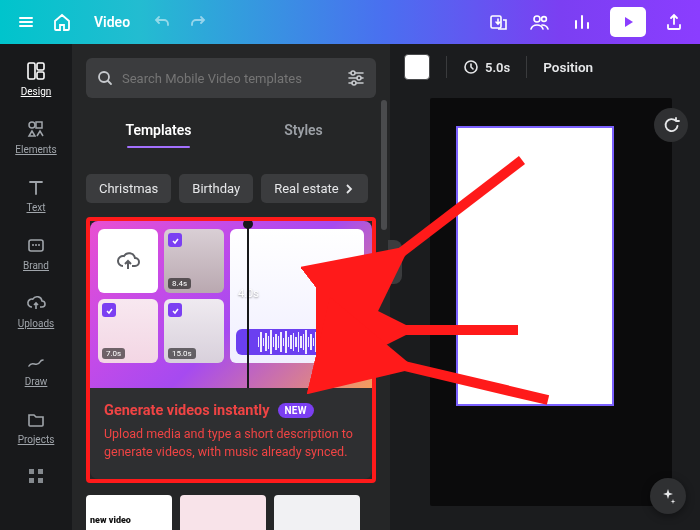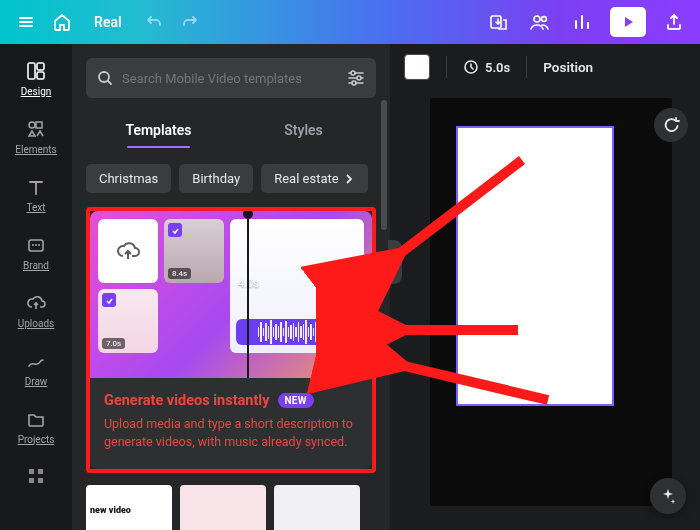--- a/index.html
+++ b/index.html
@@ -32,21 +32,21 @@
   
   .search-row { display:flex; gap:8px; align-items:center; background:#3b3c3e; border-radius:6px; height:40px; padding:0 10px; }
   .search-input { flex:1; background:transparent; border:none; outline:none; color:#fef9c3; font-size:13px; }
   .search-icon, .filter-icon { color:#c7cace; display:flex; align-items:center; }
   
   .tabs { display:flex; margin-top:14px; }
   .tab { flex:1; text-align:center; font-size:14px; font-weight:600; color:#9ca0a6; padding:10px 0 12px; cursor:pointer; position:relative; }
   .tab.active { color:#fff; }
   .tab.active::after { content:""; position:absolute; left:28%; right:28%; bottom:2px; height:2px; background:#a370ff; border-radius:2px; }
   
-  .chips-row { display:flex; gap:8px; margin-top:14px; align-items:center; overflow:hidden; }
+  .chips-row { display:flex; gap:8px; margin-top:24px; align-items:center; overflow:hidden; }
   .chip { background:#3b3c3e; color:#e6e7e9; font-size:13px; padding:7px 13px; border-radius:5px; white-space:nowrap; cursor:pointer; }
   .chip:last-child { display:flex; align-items:center; gap:4px; }
   
   
   .card-wrap { margin:14px 0 0 0; border:4px solid #ff1a1a; border-radius:4px; }
   .card { background:#2e2f31; border-radius:8px; overflow:hidden; }
   .card-media { height:167px; background:linear-gradient(135deg,#e94fd1 0%, #c54be8 30%, #a64af0 55%, #f49d5c 100%); position:relative; padding:8px; display:grid; grid-template-columns:60px 60px 1fr; grid-template-rows:64px 64px; gap:6px; }
   .tile { background:#fff; border-radius:6px; position:relative; overflow:hidden; display:flex; align-items:center; justify-content:center; }
   .tile .chk { position:absolute; top:4px; left:4px; width:14px; height:14px; background:#7b3ff2; border-radius:3px; display:flex;align-items:center;justify-content:center; }
   .tile .dur { position:absolute; bottom:4px; left:4px; background:rgba(0,0,0,.55); color:#fff; font-size:8px; padding:1px 4px; border-radius:3px; }
@@ -105,21 +105,21 @@
     <div class="tb-btn">
       <svg width="18" height="18" viewBox="0 0 18 18">
           <path stroke="#fff" stroke-width="2" stroke-linecap="round" d="M3 5h12M3 9h12M3 13h12"></path>
         </svg>
     </div>
     <div class="tb-btn tb-home">
       <svg width="20" height="20" viewBox="0 0 20 20">
           <path fill="none" stroke="#fff" stroke-width="1.8" d="M3 9l7-6 7 6v8a1 1 0 0 1-1 1h-4v-5H8v5H4a1 1 0 0 1-1-1V9z"></path>
         </svg>
     </div>
-    <div class="tb-file">Real</div>
+    <div class="tb-file">Video</div>
     <div class="tb-btn tb-undo">
       <svg width="18" height="18" viewBox="0 0 18 18">
           <path fill="none" stroke="#fff" stroke-width="1.8" stroke-linecap="round" d="M6 4L3 7l3 3M3 7h8a4 4 0 0 1 4 4v1"></path>
         </svg>
     </div>
     <div class="tb-btn tb-redo">
       <svg width="18" height="18" viewBox="0 0 18 18">
           <path fill="none" stroke="#fff" stroke-width="1.8" stroke-linecap="round" d="M12 4l3 3-3 3M15 7H7a4 4 0 0 0-4 4v1"></path>
         </svg>
     </div>
@@ -327,20 +327,28 @@
               </div>
             </div>
             <div class="tile dog2">
               <span class="chk">
                   <svg width="9" height="9" viewBox="0 0 9 9">
                     <path stroke="#fff" stroke-width="1.5" fill="none" d="M2 5l2 2 3-4"></path>
                   </svg>
                 </span>
               <span class="dur">7.0s</span>
             </div>
+            <div class="tile dog3">
+              <span class="chk">
+                  <svg width="9" height="9" viewBox="0 0 9 9">
+                    <path stroke="#fff" stroke-width="1.5" fill="none" d="M2 5l2 2 3-4"></path>
+                  </svg>
+                </span>
+              <span class="dur">15.0s</span>
+            </div>
             <div class="playhead"></div>
           </div>
           <div class="card-body">
             <div class="card-title-row">
               <span class="card-title">Generate videos instantly</span>
               <span class="badge-new">NEW</span>
             </div>
             <div class="card-desc">Upload media and type a short description to generate videos, with music already synced.</div>
           </div>
         </div>

